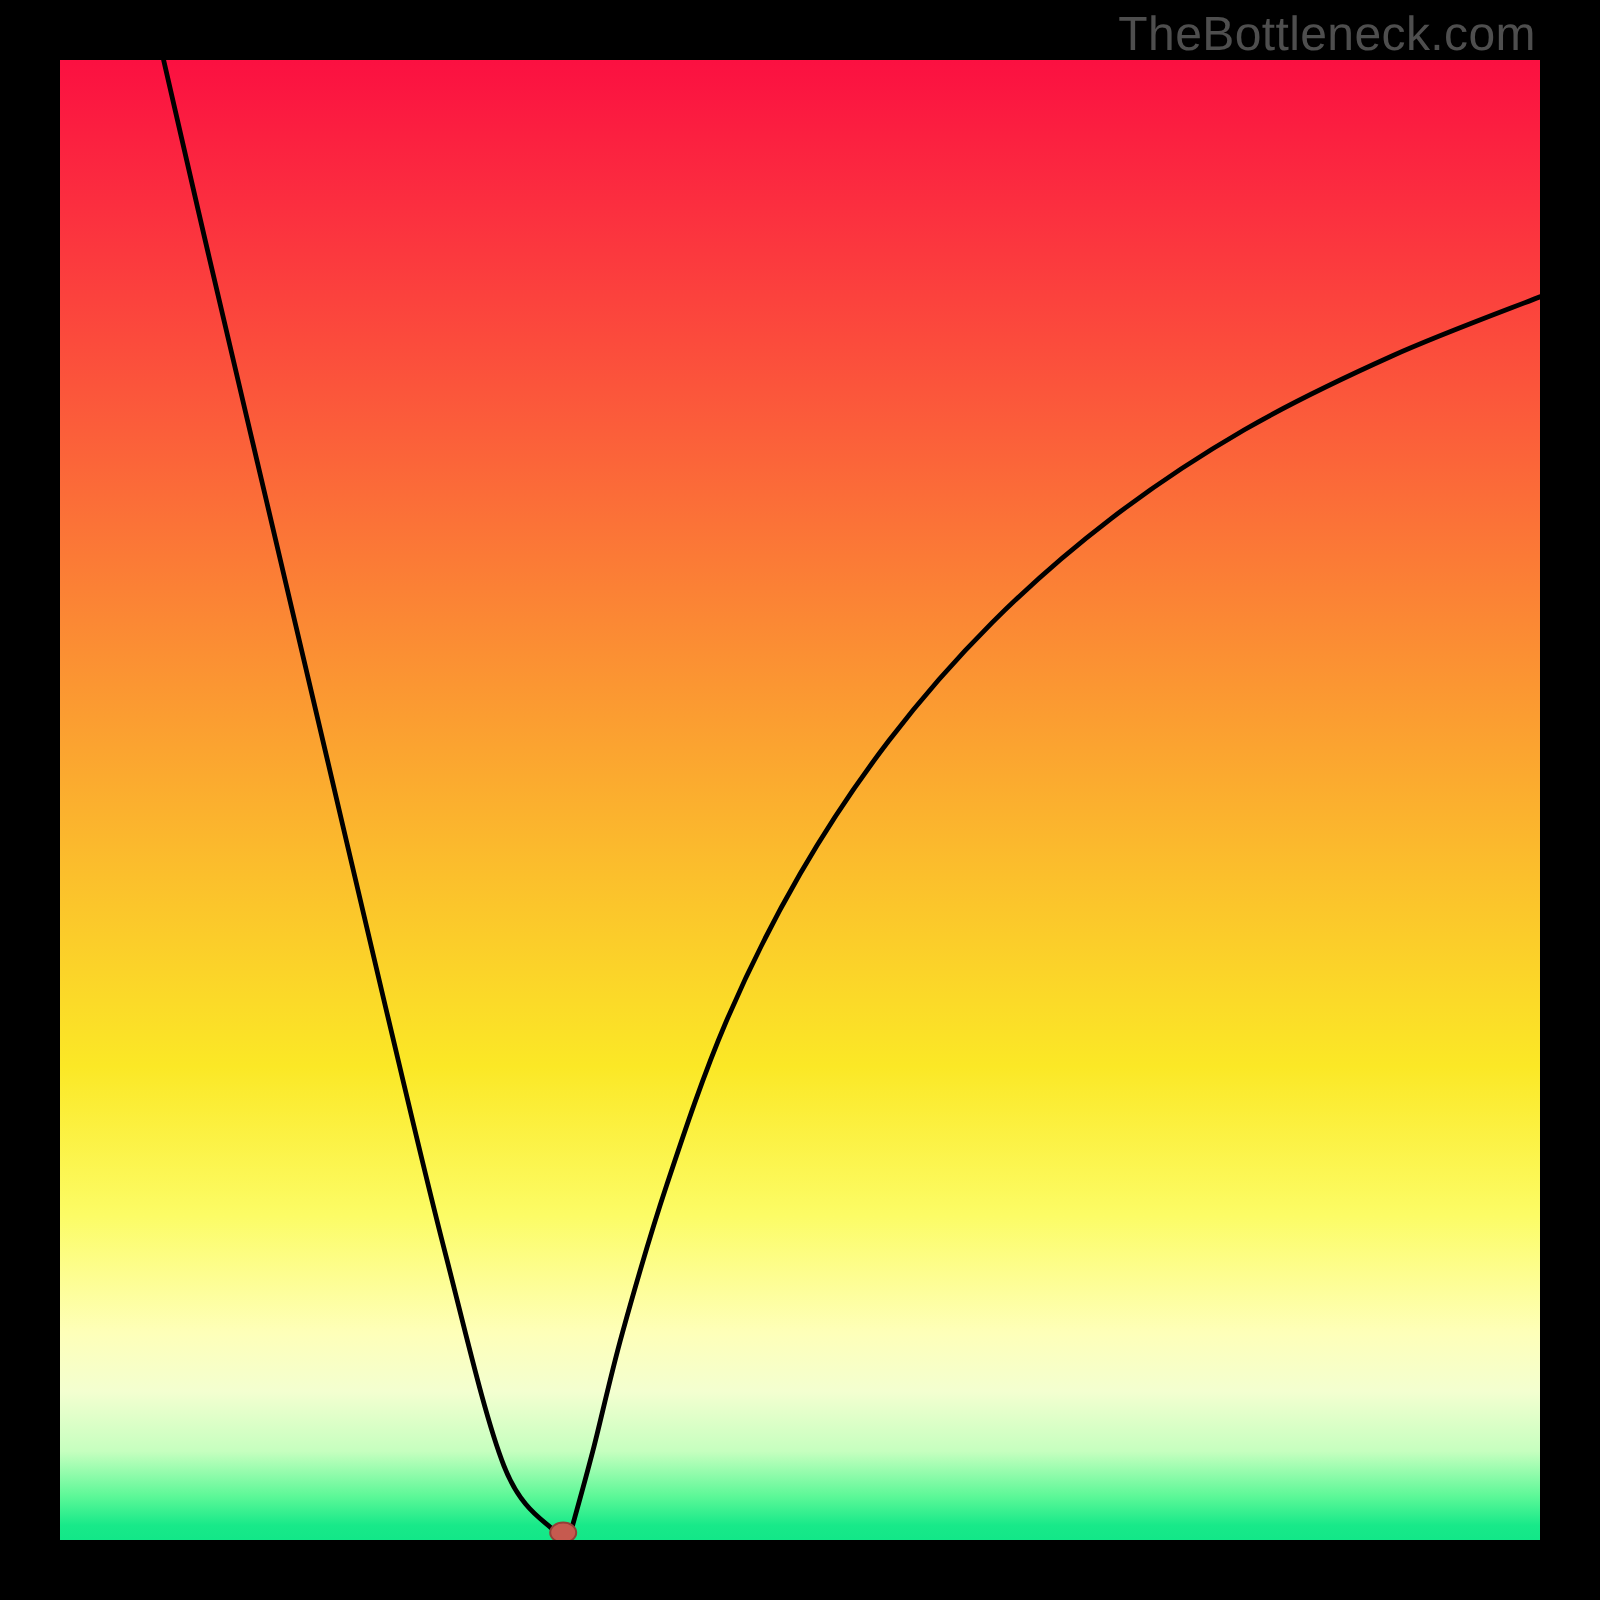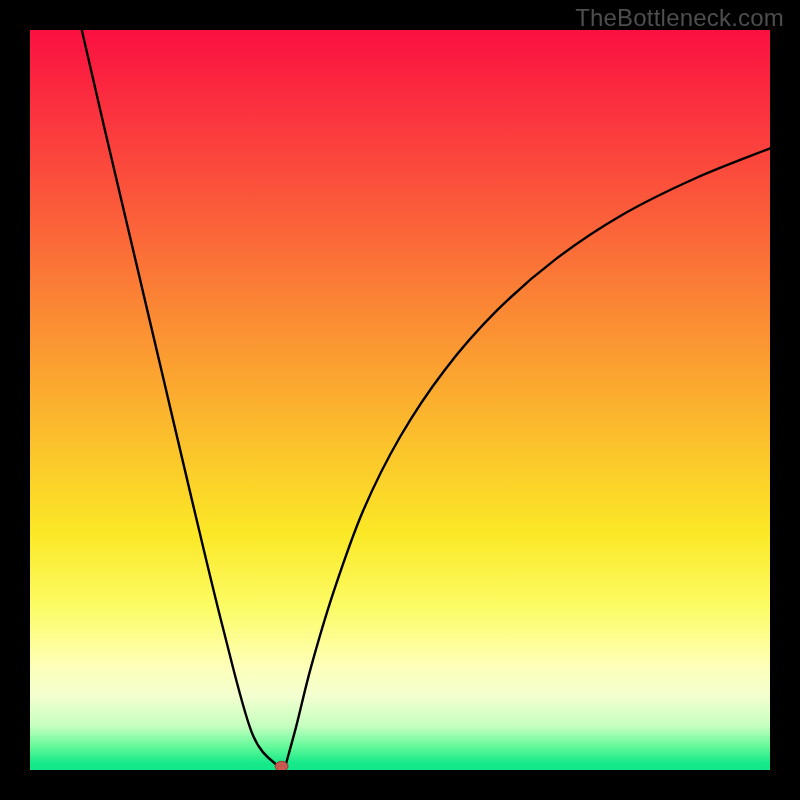--- a/index.html
+++ b/index.html
@@ -8,21 +8,20 @@
     width: 800px;
     height: 800px;
     background: #000;
     font-family: Arial, Helvetica, sans-serif;
   }
   .frame {
     position: relative;
     width: 780px;
     height: 800px;
     background: #000;
-    padding-left: 16px;
   }
   .watermark {
     position: absolute;
     top: 4px;
     right: 12px;
     color: #4e4e4e;
     font-size: 24px;
     font-weight: 500;
     letter-spacing: 0.2px;
     z-index: 4;

